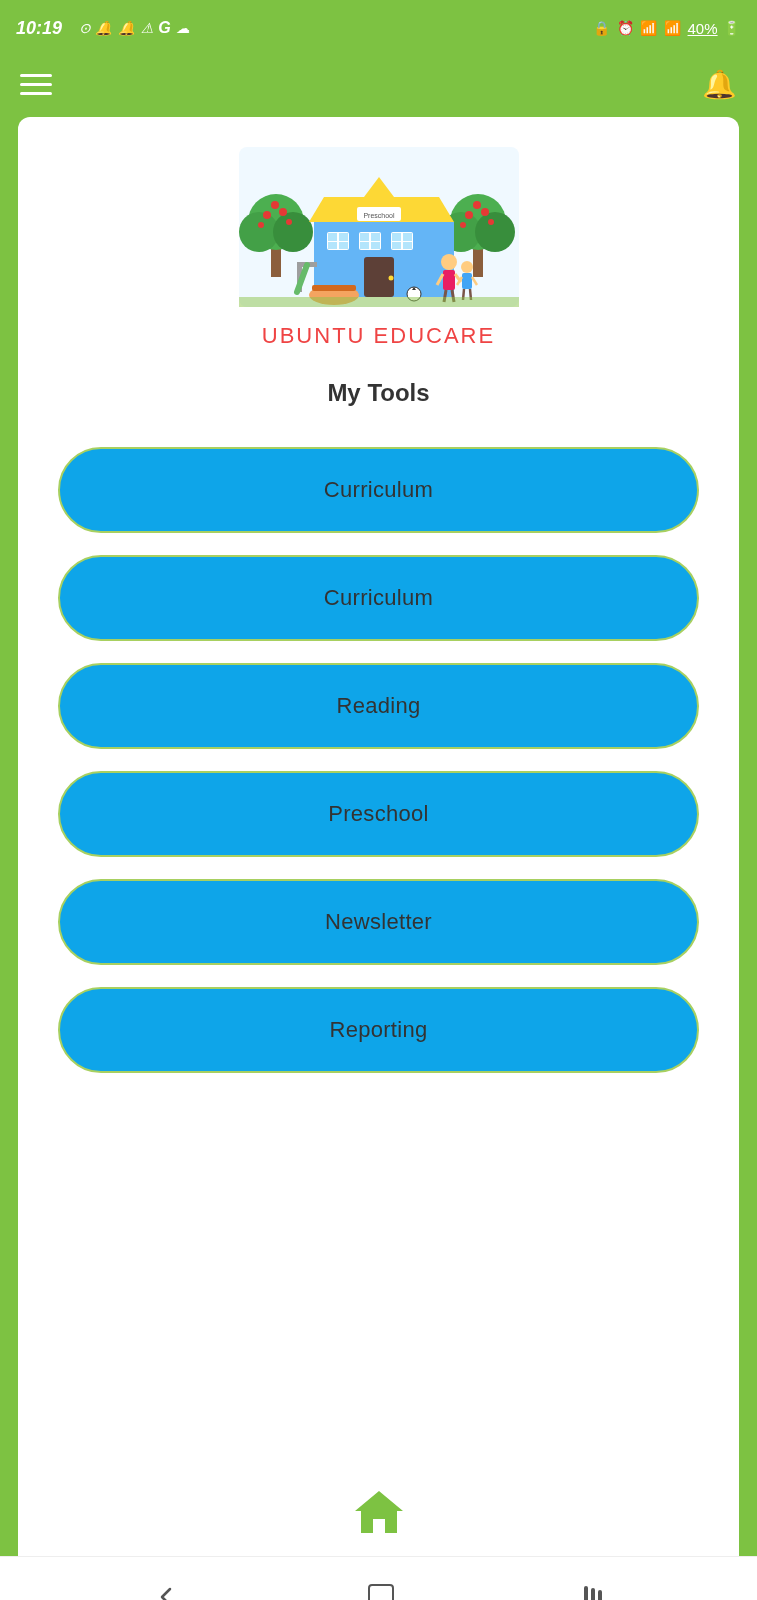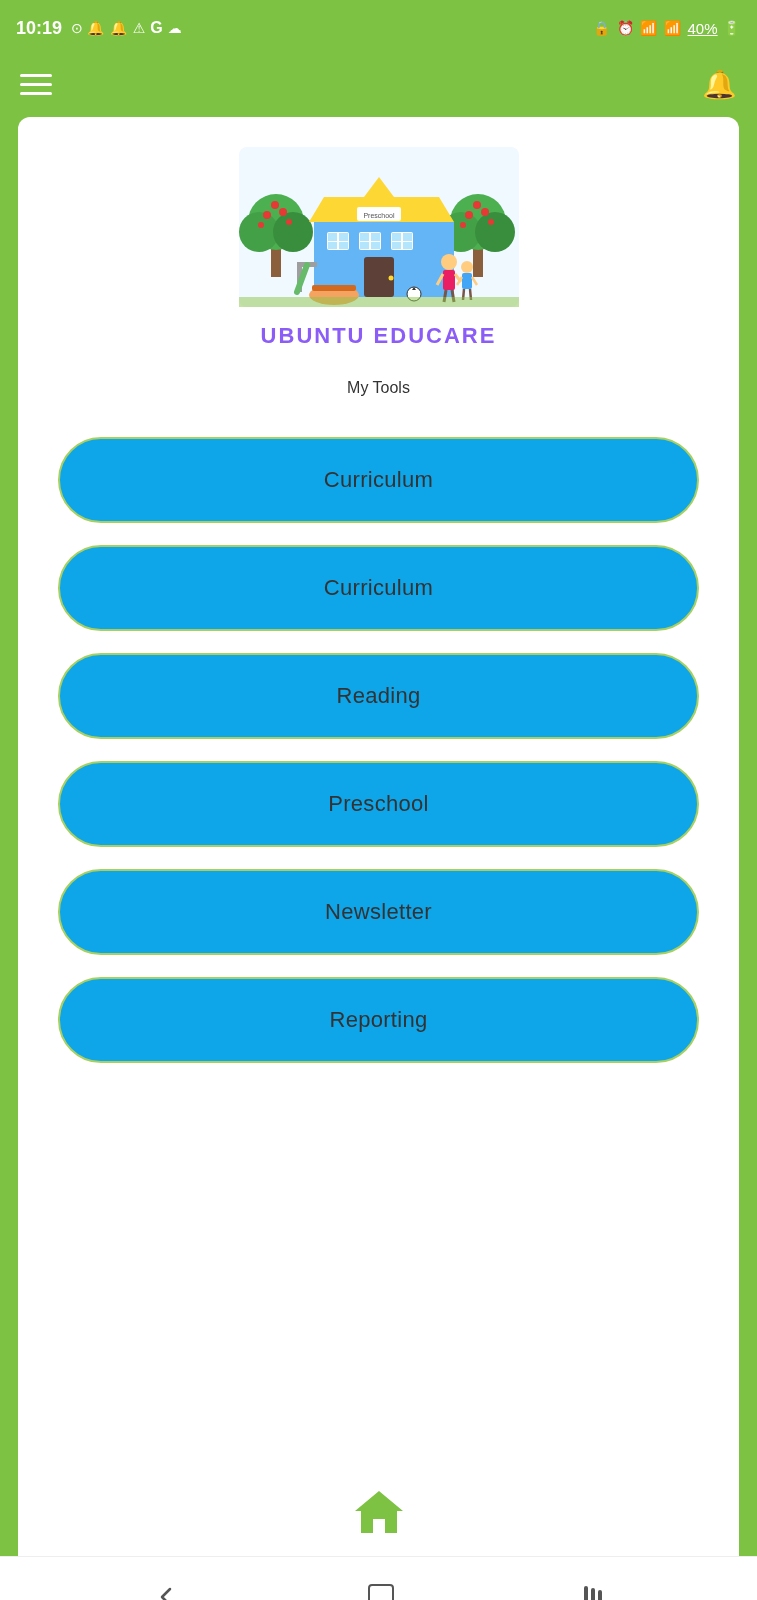--- a/index.html
+++ b/index.html
@@ -20,21 +20,22 @@
       padding: 10px 16px 6px 16px;
       display: flex;
       justify-content: space-between;
       align-items: center;
       height: 52px;
     }
 
     .status-left {
       display: flex;
       align-items: center;
-      gap: 9px;
+      gap: 17px;
+      font-style: italic;
     }
 
     .status-time {
       color: white;
       font-size: 18px;
       font-weight: 600;
     }
 
     .status-icons {
       display: flex;
@@ -113,32 +114,32 @@
     }
 
     
     .illustration-svg {
       width: 100%;
       height: 100%;
     }
 
     .app-title {
       font-size: 22px;
-      font-weight: 700;
+      font-weight: 400;
       letter-spacing: 2px;
-      color: #8b5cf6;
+      color: #ef4444;
       margin-bottom: 30px;
       text-align: center;
     }
 
     .tools-title {
-      font-size: 16px;
+      font-size: 24px;
       color: #333;
       margin-bottom: 40px;
-      font-weight: 400;
+      font-weight: 700;
     }
 
     .tools-list {
       width: 100%;
       display: flex;
       flex-direction: column;
       gap: 22px;
     }
 
     .tool-button {

